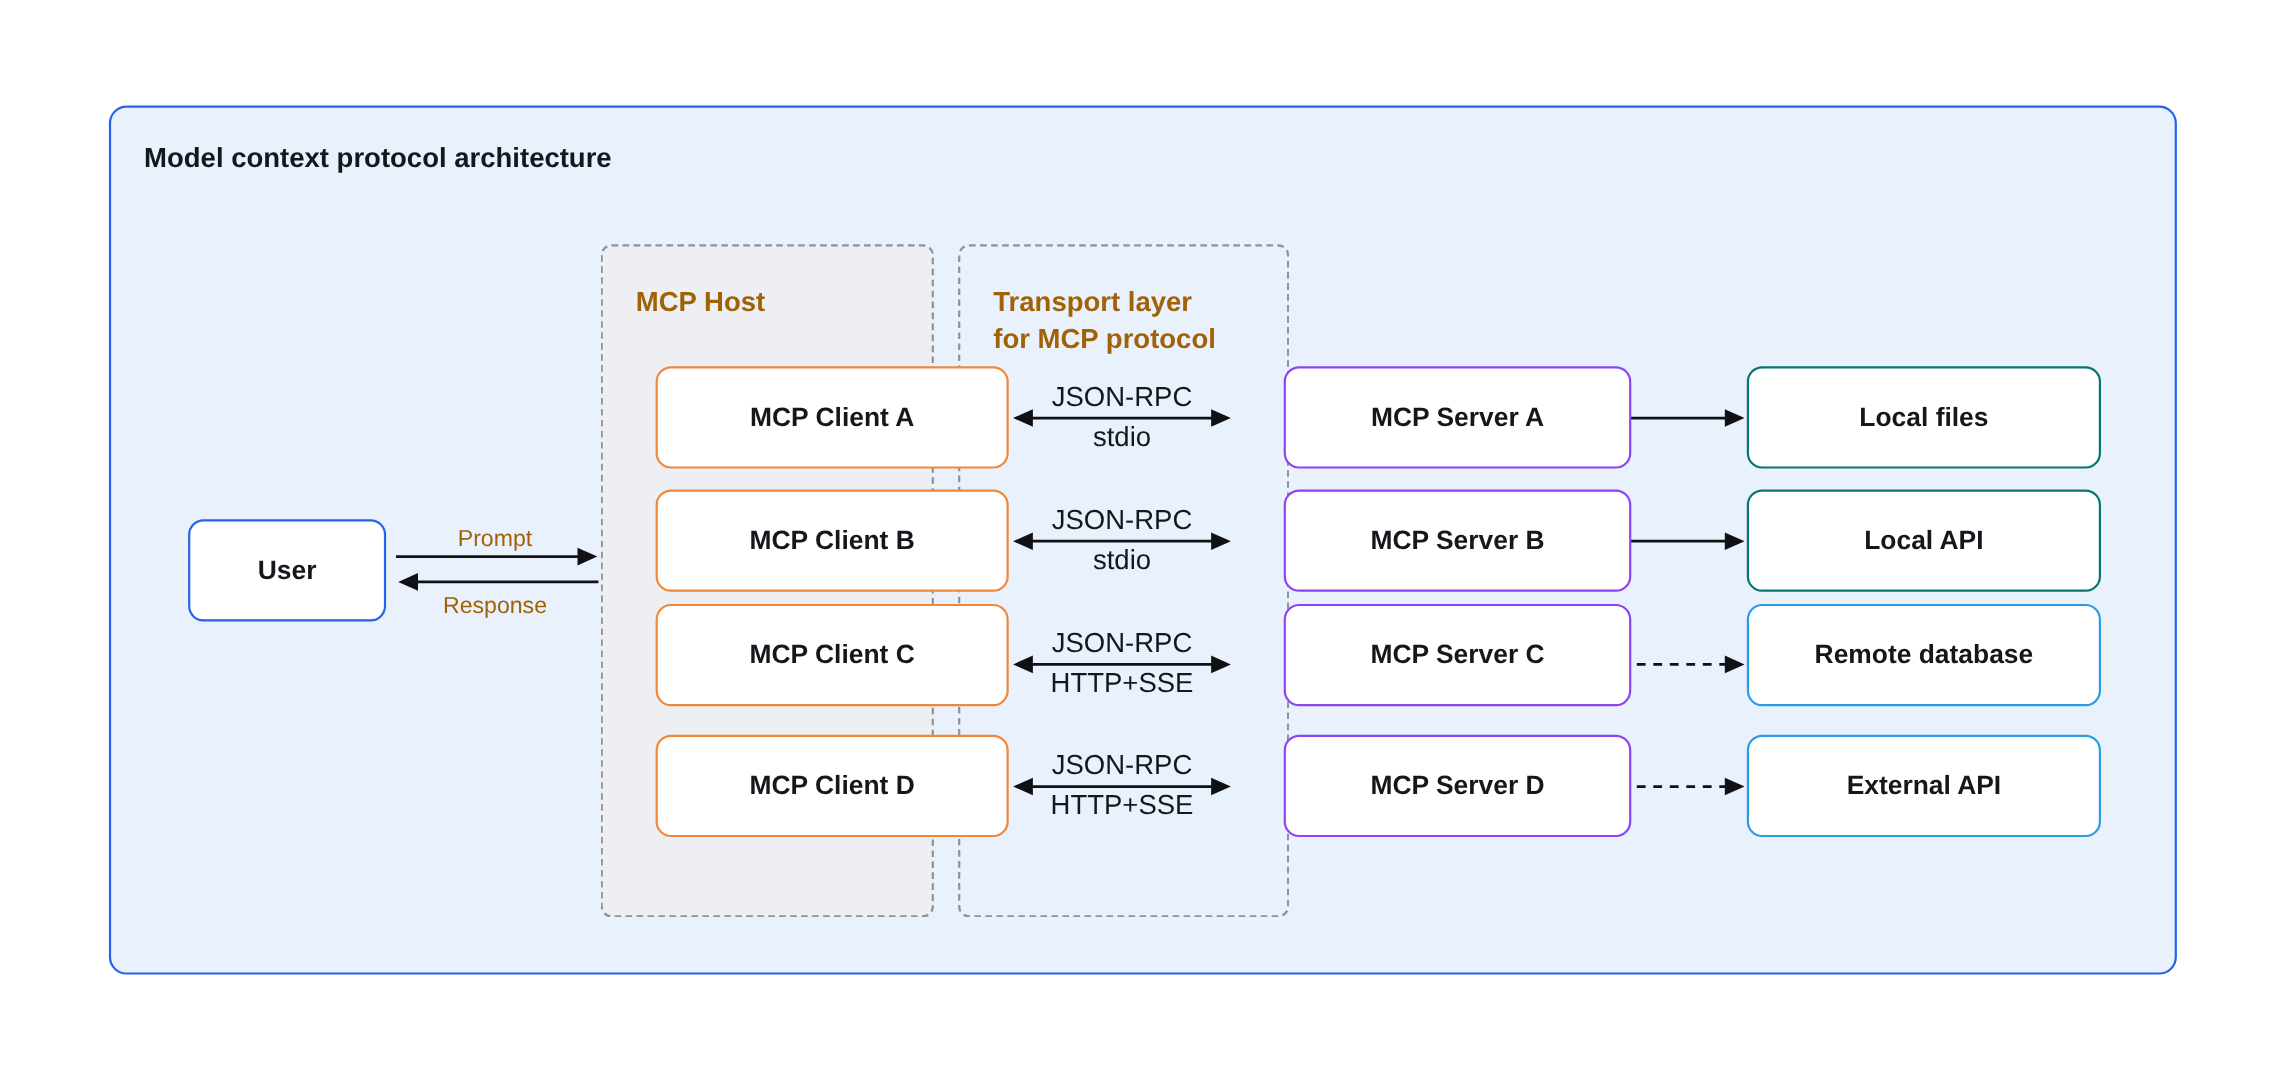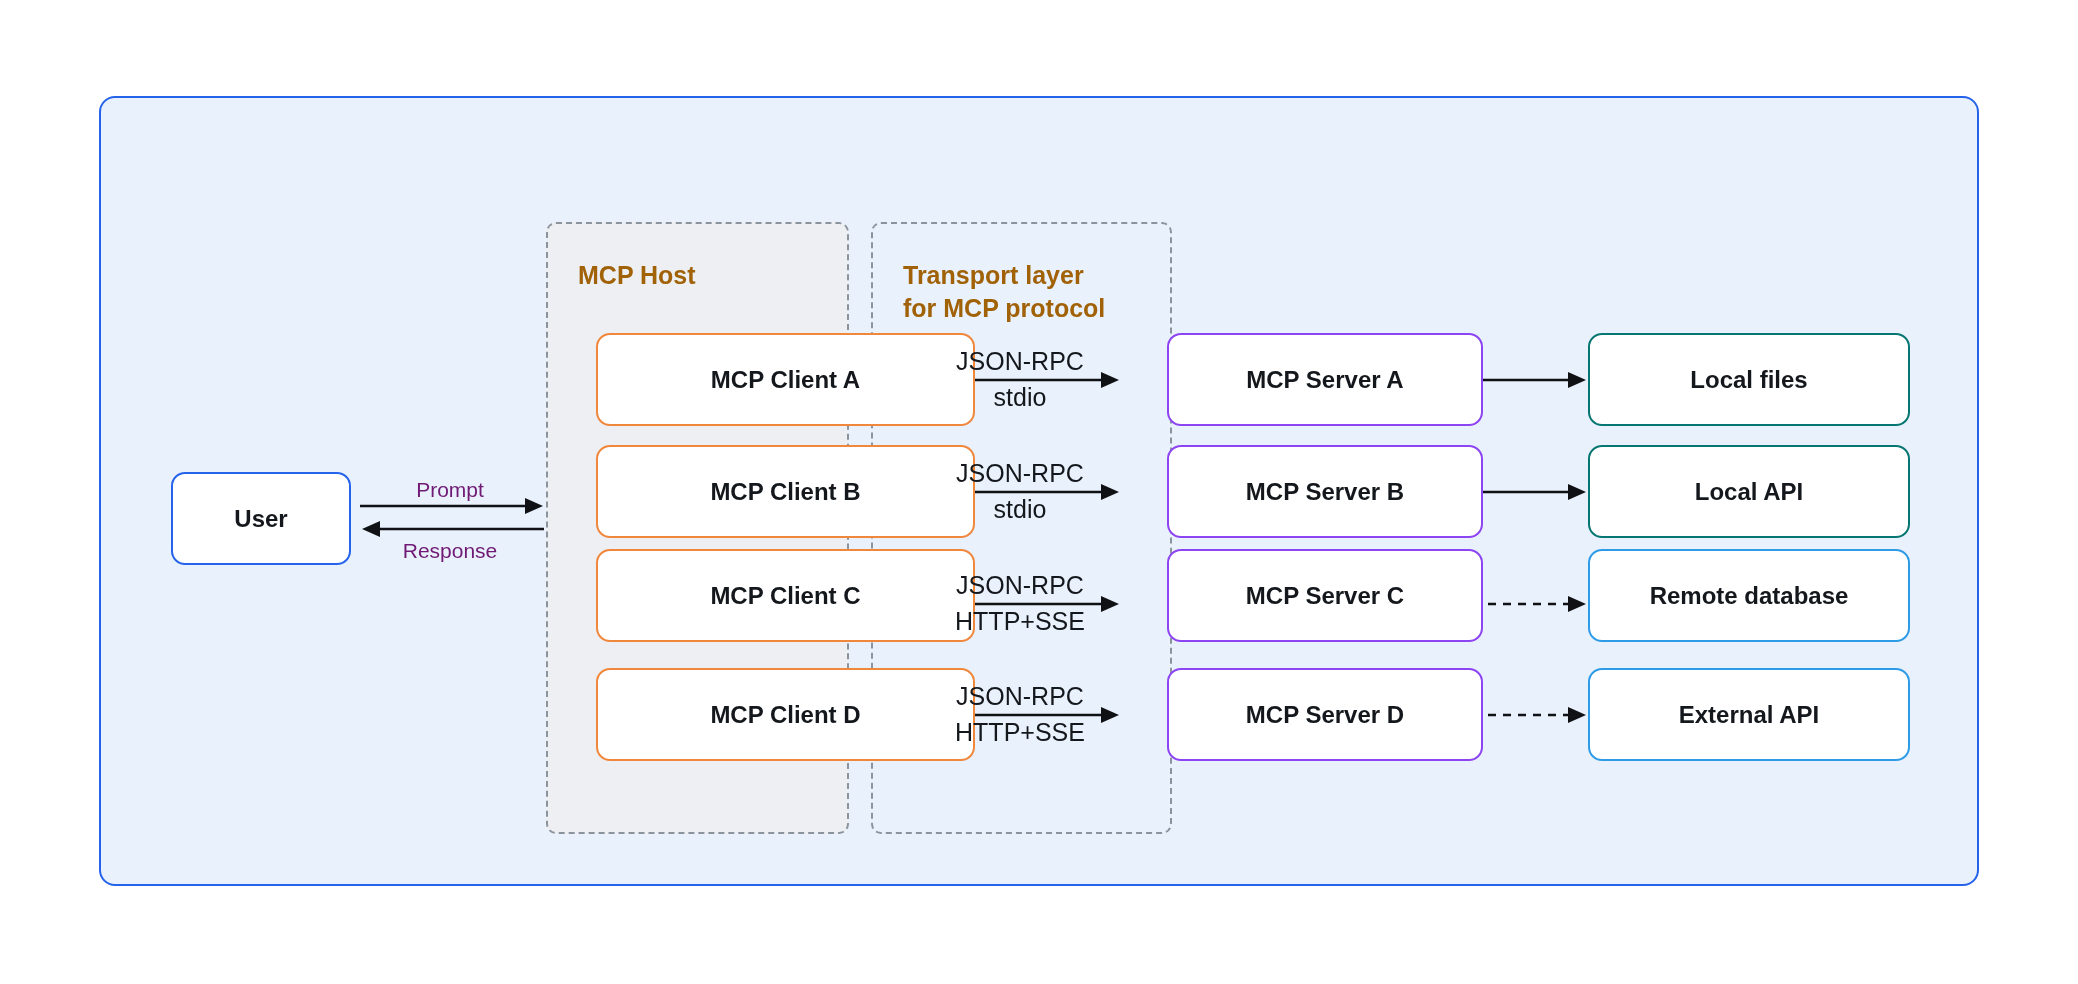--- a/index.html
+++ b/index.html
@@ -24,51 +24,52 @@
   }
   .group-label.host{left:578px;top:259px;}
   .group-label.transport{left:903px;top:259px;}
   .group-label span{display:block;}
   .node{
     position:absolute;height:93px;background:#FFFFFF;border-radius:14px;box-sizing:border-box;
     display:flex;align-items:center;justify-content:center;
   }
   .node-label{font-size:24px;font-weight:bold;color:#14181C;}
   .node.user{left:171px;top:472px;width:180px;border:2.5px solid #2563EB;}
-  .node.client{left:596px;width:379px;border:2.5px solid #F0873B;}
+  .node.client{left:596px;width:321px;border:2.5px solid #F0873B;}
   .node.server{left:1123px;width:316px;border:2.5px solid #8D44F2;margin-left:44px;}
   .node.resource{left:1588px;width:322px;}
   .node.resource.local{border:2.5px solid #067672;}
   .node.resource.remote{border:2.5px solid #2E9BE6;}
   .row0{top:333px;} .row1{top:445px;} .row2{top:549px;text-align:right;} .row3{top:668px;}
   .arrow-label{
     position:absolute;width:202px;left:919px;text-align:center;
     font-size:25px;line-height:25px;color:#14181C;font-weight:normal;
   }
   .p0{top:349px;} .t0{top:385px;}
   .p1{top:461px;} .t1{top:497px;}
   .p2{top:573px;} .t2{top:609px;}
   .p3{top:684px;} .t3{top:720px;}
   .user-arrow-label{
     position:absolute;left:365px;width:170px;text-align:center;
-    font-size:21px;line-height:25px;color:#701a75;
+    font-size:21px;line-height:25px;color:#a16207;
   }
   .prompt-lbl{top:477px;}
   .response-lbl{top:538px;}
   svg.arrows{position:absolute;left:0;top:0;pointer-events:none;}
   svg.arrows line{stroke:#101114;stroke-width:2.5;}
   svg.arrows polygon{fill:#101114;stroke:none;}
   svg.arrows line.dash{stroke-dasharray:8 7;}
 </style>
 </head>
 <body>
 
 <div class="canvas">
 
   <div class="outer-box"></div>
+  <div class="diagram-title">Model context protocol architecture</div>
 
   <div class="group host"></div>
   <div class="group transport"></div>
 
   <div class="group-label host">MCP Host</div>
   <div class="group-label transport">
     <span>Transport layer</span>
     <span>for MCP protocol</span>
   </div>
 

